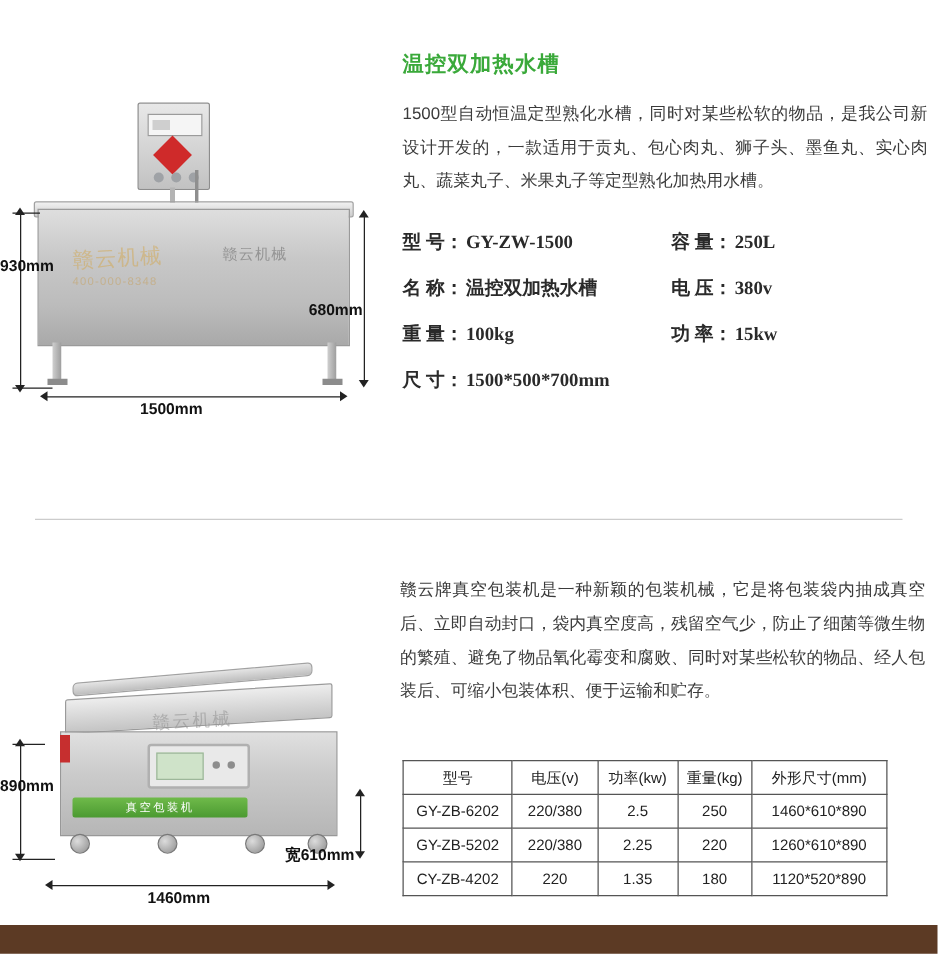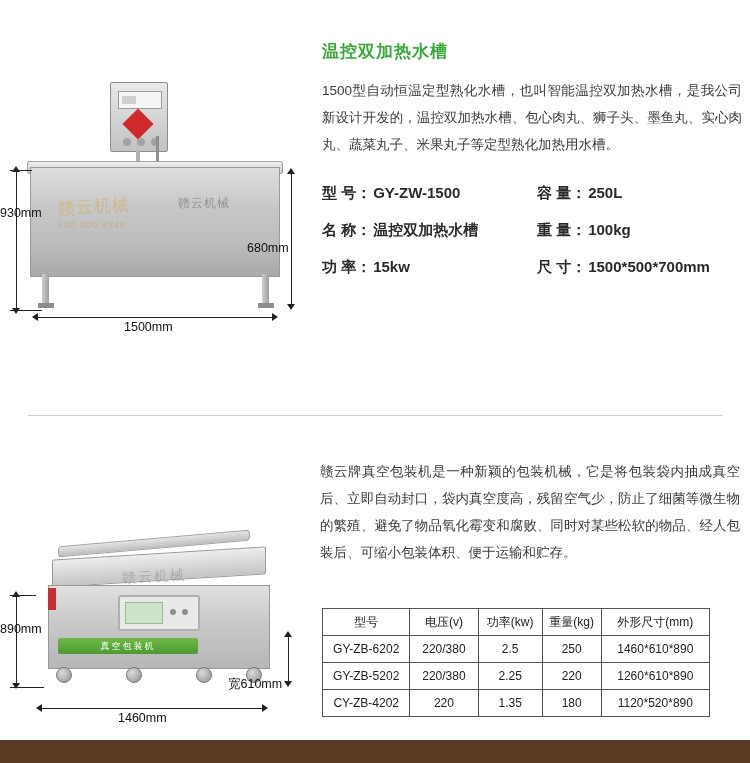--- a/index.html
+++ b/index.html
@@ -57,20 +57,21 @@
     margin: 0;
   }
 
   .spec-grid {
     margin-top: 26px;
     display: grid;
     grid-template-columns: 215px 205px;
     row-gap: 18px;
     font-size: 15px;
     color: #2a2a2a;
+    font-family: Liberation Serif, serif;
   }
   .spec-cell {
     display: flex;
     align-items: baseline;
     white-space: nowrap;
   }
   .spec-label { font-weight: bold; }
   .spec-value { font-weight: bold; margin-left: 2px; text-align: right; }
   .spec-value.pad { }
 
@@ -249,21 +250,21 @@
     width: 1px;
   }
   .dim-line-h {
     position: absolute;
     background: #222;
     height: 1px;
   }
   .dim-label {
     position: absolute;
     font-size: 12.5px;
-    font-weight: normal;
+    font-weight: bold;
     color: #111;
     white-space: nowrap;
   }
   .tick-h {
     position: absolute;
     height: 1px;
     background: #222;
   }
   .arrow-up, .arrow-down {
     position: absolute;
@@ -414,40 +415,44 @@
         <div class="dim-label" style="left:0px; top:186px;">930mm</div>
 
         <div class="dim-line-v" style="left:291px; top:152px; height:134px;"></div>
         <div class="arrow-up" style="left:287px; top:148px;"></div>
         <div class="arrow-down" style="left:287px; top:284px;"></div>
         <div class="dim-label" style="left:247px; top:221px;">680mm</div>
 
         <div class="dim-line-h" style="left:36px; top:297px; width:240px;"></div>
         <div class="arrow-left" style="left:32px; top:293px;"></div>
         <div class="arrow-right" style="left:272px; top:293px;"></div>
-        <div class="dim-label" style="left:124px; top:300px;">1500mm</div>
+        <div class="dim-label" style="left:112px; top:300px;">1500mm</div>
       </div>
     </div>
 
     <div class="s1-text">
       <h2 class="heading">温控双加热水槽</h2>
-      <p class="body-text">1500型自动恒温定型熟化水槽，也叫智能温控双加热水槽，是我公司新设计开发的，温控双加热水槽、包心肉丸、狮子头、墨鱼丸、实心肉丸、蔬菜丸子、米果丸子等定型熟化加热用水槽。</p>
+      <p class="body-text">1500型自动恒温定型熟化水槽，同时对某些松软的物品，是我公司新设计开发的，一款适用于贡丸、包心肉丸、狮子头、墨鱼丸、实心肉丸、蔬菜丸子、米果丸子等定型熟化加热用水槽。</p>
 
       <div class="spec-grid">
         <div class="spec-cell">
           <span class="spec-label">型 号：</span>
           <span class="spec-value">GY-ZW-1500</span>
         </div>
         <div class="spec-cell">
           <span class="spec-label">容 量：</span>
           <span class="spec-value pad">250L</span>
         </div>
         <div class="spec-cell">
           <span class="spec-label">名 称：</span>
           <span class="spec-value">温控双加热水槽</span>
+        </div>
+        <div class="spec-cell">
+          <span class="spec-label">电 压：</span>
+          <span class="spec-value">380v</span>
         </div>
         <div class="spec-cell">
           <span class="spec-label">重 量：</span>
           <span class="spec-value pad">100kg</span>
         </div>
         <div class="spec-cell">
           <span class="spec-label">功 率：</span>
           <span class="spec-value">15kw</span>
         </div>
         <div class="spec-cell">

